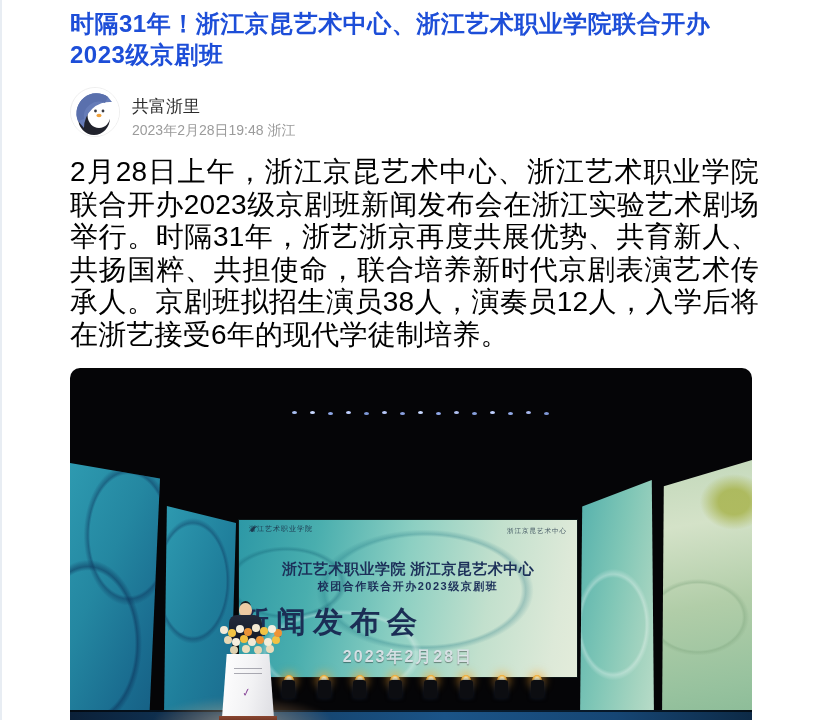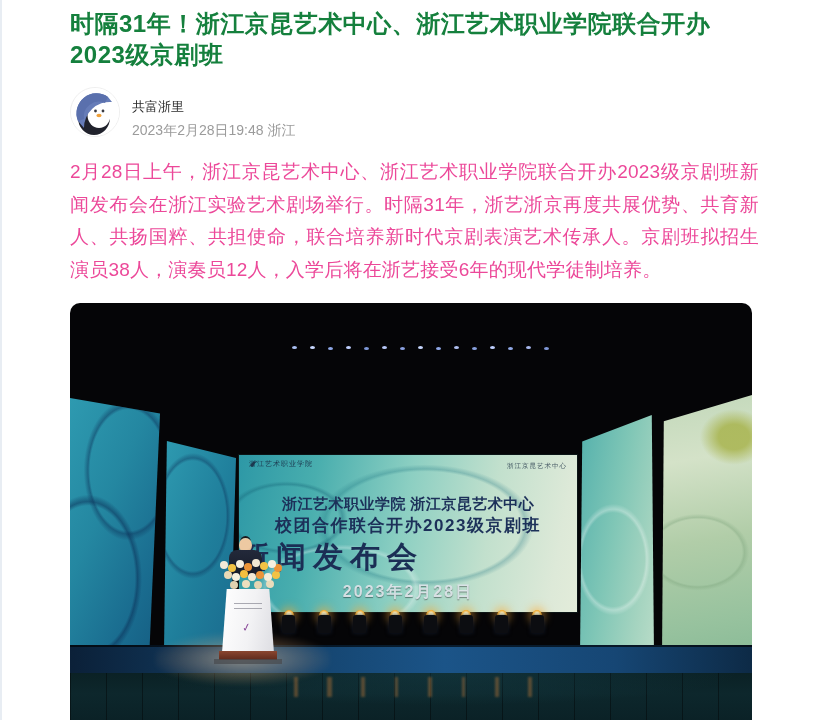--- a/index.html
+++ b/index.html
@@ -6,34 +6,34 @@
   html,body { background:#ffffff; }
   body {
     width:819px; height:720px; overflow:hidden; position:relative;
     font-family:"Liberation Sans","DejaVu Sans",sans-serif;
     border-left:2px solid #e8edf3;
   }
   .page { width:819px; height:720px; }
 
   h1.article-title {
     margin:8px 58px 0 68px;
-    font-size:24px; line-height:31px; font-weight:bold; color:#15803d;
+    font-size:24px; line-height:31px; font-weight:bold; color:#1d4ed8;
     letter-spacing:0.5px;
   }
 
   .author-row { margin:17px 0 0 68px; display:flex; align-items:center; height:50px; }
   .avatar { width:50px; height:50px; border-radius:50%; overflow:hidden; background:#fff;
             border:1px solid #efefef; flex:0 0 auto; cursor:pointer; }
   .author-info { margin-left:12px; display:flex; flex-direction:column; justify-content:center; }
-  .author-name { font-size:13px; color:#2b2b2b; font-weight:500; line-height:22px; cursor:pointer;margin-top:12px; }
+  .author-name { font-size:17px; color:#2b2b2b; font-weight:500; line-height:22px; cursor:pointer;margin-top:12px; }
   .post-meta  { font-size:14px; color:#9b9b9b; line-height:20px; margin-top:2px; }
 
   p.article-body {
     margin:19px 62px 0 68px;
-    font-size:19px; line-height:32.5px; color:#ec4899; letter-spacing:0.2px;
+    font-size:28px; line-height:32.5px; color:#000000; letter-spacing:0.2px;
     text-align:justify;
   }
 
   
   .photo {
     position:relative; margin:17px 0 0 68px;
     width:682px; height:429px;
     background:#050507;
     border-radius:10px 10px 0 0;
     overflow:hidden; cursor:pointer;
@@ -96,21 +96,21 @@
     display:flex; align-items:center; gap:3px; letter-spacing:1px;
   }
   .screen-logo-left svg { position:static; }
   .screen-logo-right {
     right:10px; top:7px; font-size:6.5px; color:rgba(25,45,65,.8);
     white-space:nowrap; letter-spacing:1px;
   }
   .s-line1 { left:0; top:40px;  width:100%; text-align:center;
              font-size:15px; font-weight:bold; color:#1c3059; letter-spacing:0.5px;font-family:Liberation Serif, serif; }
   .s-line2 { left:0; top:59px;  width:100%; text-align:center;
-             font-size:17px; font-weight:bold; color:#1c3059; letter-spacing:1.5px; }
+             font-size:11px; font-weight:bold; color:#1c3059; letter-spacing:1.5px; }
   .s-line3 { left:0; top:82px;  width:100%; 
              font-size:30px; font-weight:bold; color:#1b2e55; letter-spacing:7px; }
   .s-date  { left:0; top:127px; width:100%; text-align:center;
              font-size:16px; font-weight:bold; color:rgba(223,230,236,.92); letter-spacing:2px;
              text-shadow:0 1px 1px rgba(0,0,0,.4); }
 
   .carpet {
     left:0; top:342px; width:682px; height:30px;
     border-top:2px solid rgba(0,0,0,.65);
     background:linear-gradient(90deg,#0b2038 0%,#123d63 25%,#1b5488 55%,#164674 80%,#0d2a46 100%);

